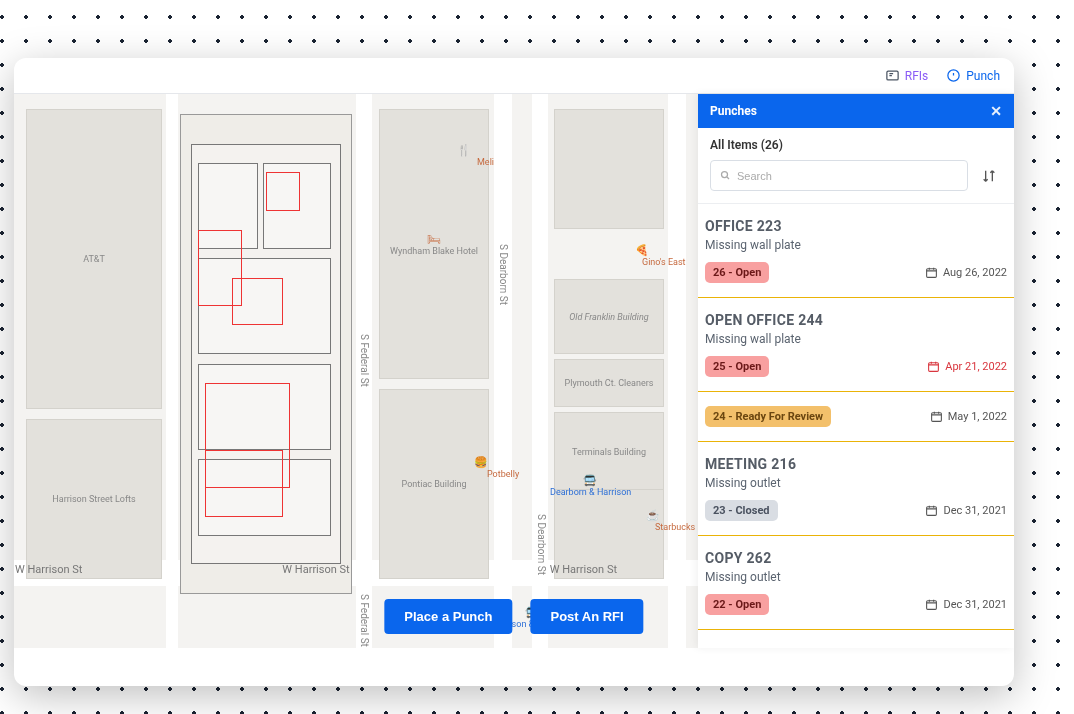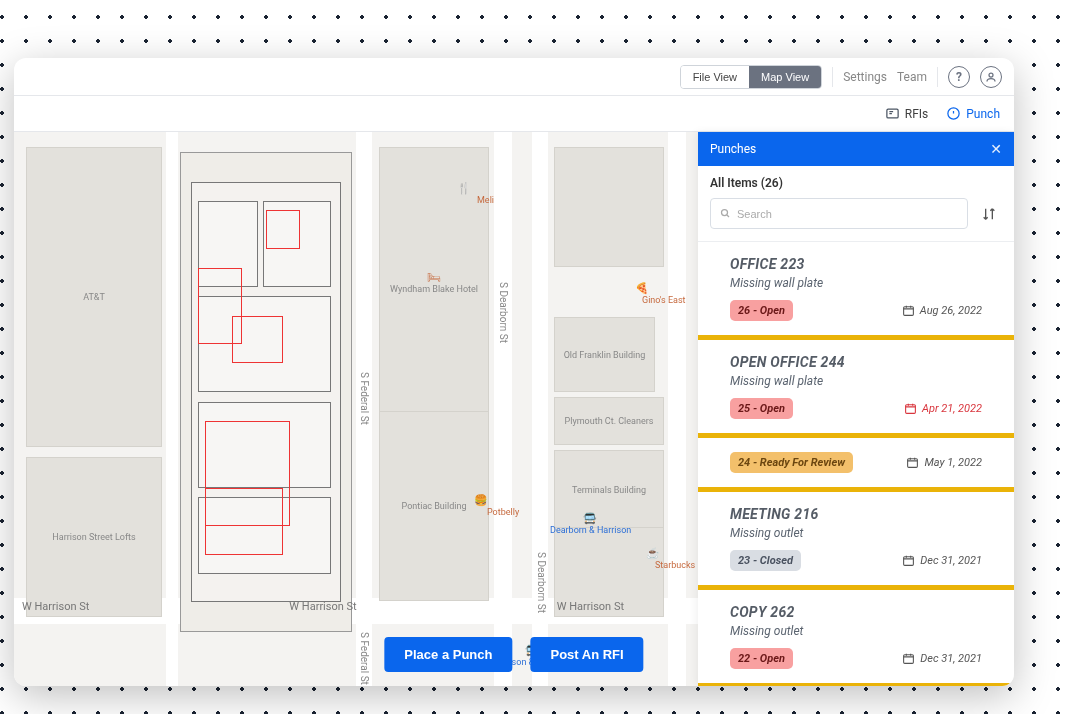--- a/index.html
+++ b/index.html
@@ -48,21 +48,21 @@
   width: 22px; height: 22px; border: 1.5px solid #6b7280; border-radius: 50%;
   display: flex; align-items: center; justify-content: center; cursor: pointer;
   color: #6b7280; font-size: 12px; font-weight: bold;
 }
 .subbar {
   height: 36px;
   border-bottom: 1px solid #e5e7eb;
   display: flex; align-items: center; justify-content: flex-end;
   padding: 0 14px; gap: 18px;
 }
-.subbar-item { display: flex; align-items: center; gap: 5px; font-size: 12px; cursor: pointer; color: #404040; }
+.subbar-item { display: flex; align-items: center; gap: 5px; font-size: 12px; cursor: pointer; color: #8b5cf6; }
 .subbar-item.active { color: #0A66ED; }
 .subbar-icon { width: 15px; height: 15px; display:inline-block; }
 
 .main-area { position: relative; width: 100%; height: calc(100% - 74px); }
 .map-canvas {
   position: absolute; inset: 0;
   background: #f4f3f1;
   overflow: hidden;
 }
 .building-block {
@@ -84,92 +84,75 @@
   position:absolute;
   top: 20px; left: 166px; width: 172px; height: 480px;
   background: #efede8;
   border: 1.5px solid #999;
 }
 .fp-room { position:absolute; border:1px solid #777; background: rgba(255,255,255,0.3); }
 .fp-red { position:absolute; border:1.2px solid #e33; }
 
 .street-label-bar {
   position:absolute; bottom: 72px; left:0; right:0; height: 14px;
-  display:flex; align-items:flex-start; font-size:11px; color:#777;
-  padding-left: 8px; gap: 200px;
+  display:flex; align-items:center; font-size:11px; color:#777;
+  padding-left: 1px; gap: 200px;
 }
 .action-buttons {
   position: absolute; bottom: 14px; left: 50%; transform: translateX(-50%);
   display: flex; gap: 18px;
 }
 .action-btn {
   background: #0A66ED; color:#fff; border:none; border-radius:4px;
   font-size: 13px; font-weight:600; padding: 10px 20px; cursor:pointer;
 }
 
 .side-panel {
   position: absolute; top: 0; right: 0; width: 316px; height: 100%;
   background: #fff; box-shadow: -2px 0 8px rgba(0,0,0,0.06);
   display: flex; flex-direction: column;
 }
 .panel-header {
   background: #0A66ED; color:#fff; height: 34px;
   display:flex; align-items:center; justify-content: space-between;
-  padding: 0 12px; font-size: 12px; font-weight: 400;
+  padding: 0 12px; font-size: 12px; font-weight: 700;
 }
 .panel-close { color:#fff; cursor:pointer; font-size:14px; opacity:.9; }
 .panel-sub { padding: 10px 12px 0; font-size: 12px; font-weight:600; color:#333; }
 .panel-search-row { display:flex; gap:8px; padding: 8px 12px 12px; border-bottom:1px solid #eceef1; }
 .search-box {
   flex:1; display:flex; align-items:center; gap:6px;
   border:1px solid #d9dee5; border-radius:4px; padding: 5px 8px;
 }
 .search-box input { border:none; outline:none; font-size:11px; flex:1; color:#333; }
 .search-box input::placeholder { color:#aaa; }
 .sort-btn { width:26px; display:flex; align-items:center; justify-content:center; color:#666; cursor:pointer; font-size:14px; }
 
 .punch-list { flex:1; overflow:hidden; }
-.punch-item { padding: 14px 32px 14px; border-bottom:5px solid #eab308;font-style:italic; }
+.punch-item { padding: 14px 7px 14px; border-bottom:1px solid #eab308; }
 .punch-title { font-size: 14px; font-weight: 700; color:#555c66; letter-spacing:.3px; margin-bottom:4px; }
 .punch-desc { font-size: 12px; color:#5b6470; margin-bottom:10px; }
 .punch-row { display:flex; align-items:center; justify-content:space-between; }
 .status-badge {
   display:inline-block; font-size:11px; font-weight:700; padding:4px 8px; border-radius:5px;
 }
 .status-open { background:#f8a0a0; color:#6b1818; }
 .status-review { background:#f3c06b; color:#6b4610; }
 .status-closed { background:#d9dde3; color:#4a5260; }
 .punch-date { display:flex; align-items:center; gap:5px; font-size:11px; color:#555; }
 .punch-date.overdue { color:#d9363e; }
 .cal-icon { width:13px; height:13px; }
 </style>
 </head>
 <body>
 
 <div class="dots-bg"></div>
 
 <div class="app-window">
 
-  <div class="topbar">
-    <div class="view-toggle">
-      <button class="view-btn">File View</button>
-      <button class="view-btn active">Map View</button>
-    </div>
-    <div class="topbar-sep"></div>
-    <span class="topbar-link">Settings</span>
-    <span class="topbar-link">Team</span>
-    <div class="topbar-sep"></div>
-    <span class="icon-circle">?</span>
-    <span class="icon-circle">
-      <svg viewBox="0 0 24 24" width="12" height="12" fill="none" stroke="currentColor" stroke-width="2.5">
-          <circle cx="12" cy="8" r="4"></circle>
-          <path d="M4 21c0-4 4-6 8-6s8 2 8 6"></path>
-        </svg>
-    </span>
-  </div>
 
   <div class="subbar">
     <div class="subbar-item">
       <span class="subbar-icon">
         <svg viewBox="0 0 24 24" width="15" height="15" fill="none" stroke="#4b5563" stroke-width="2">
             <rect x="3" y="5" width="18" height="14" rx="2"></rect>
             <path d="M7 12h4M7 9h6"></path>
           </svg>
       </span>
       <span>RFIs</span>
@@ -209,34 +192,34 @@
       </div>
 
       <div class="building-block" style="top:15px; left:365px; width:110px; height:270px;">
         <span class="poi-icon">🛏</span>
         <span>Wyndham Blake Hotel</span>
       </div>
       <div style="position:absolute; top:50px; left:420px; text-align:center;">
         <div class="poi-icon">🍴</div>
         <div class="poi-label">Meli</div>
       </div>
-      <div class="building-block" style="top:279px; left:365px; width:110px; height:190px;">
+      <div class="building-block" style="top:295px; left:365px; width:110px; height:190px;">
         <span>Pontiac Building</span>
       </div>
       <div style="position:absolute; top:362px; left:430px; text-align:center;">
         <div class="poi-icon">🍔</div>
         <div class="poi-label">Potbelly</div>
       </div>
 
       <div class="building-block" style="top:15px; left:540px; width:110px; height:120px;"></div>
       <div style="position:absolute; top:150px; left:585px; text-align:center;">
         <div class="poi-icon">🍕</div>
         <div class="poi-label">Gino's East</div>
       </div>
-      <div class="building-block" style="top:185px; left:540px; width:101px; height:75px;">
+      <div class="building-block" style="top:185px; left:540px; width:110px; height:75px;font-style:italic;">
         <span>Old Franklin Building</span>
       </div>
       <div class="building-block" style="top:265px; left:540px; width:110px; height:48px;">
         <span>Plymouth Ct. Cleaners</span>
       </div>
       <div class="building-block" style="top:318px; left:540px; width:110px; height:80px;">
         <span>Terminals Building</span>
       </div>
       <div class="building-block" style="top:395px; left:540px; width:110px; height:90px;"></div>
       <div style="position:absolute; top:415px; left:598px; text-align:center;">

